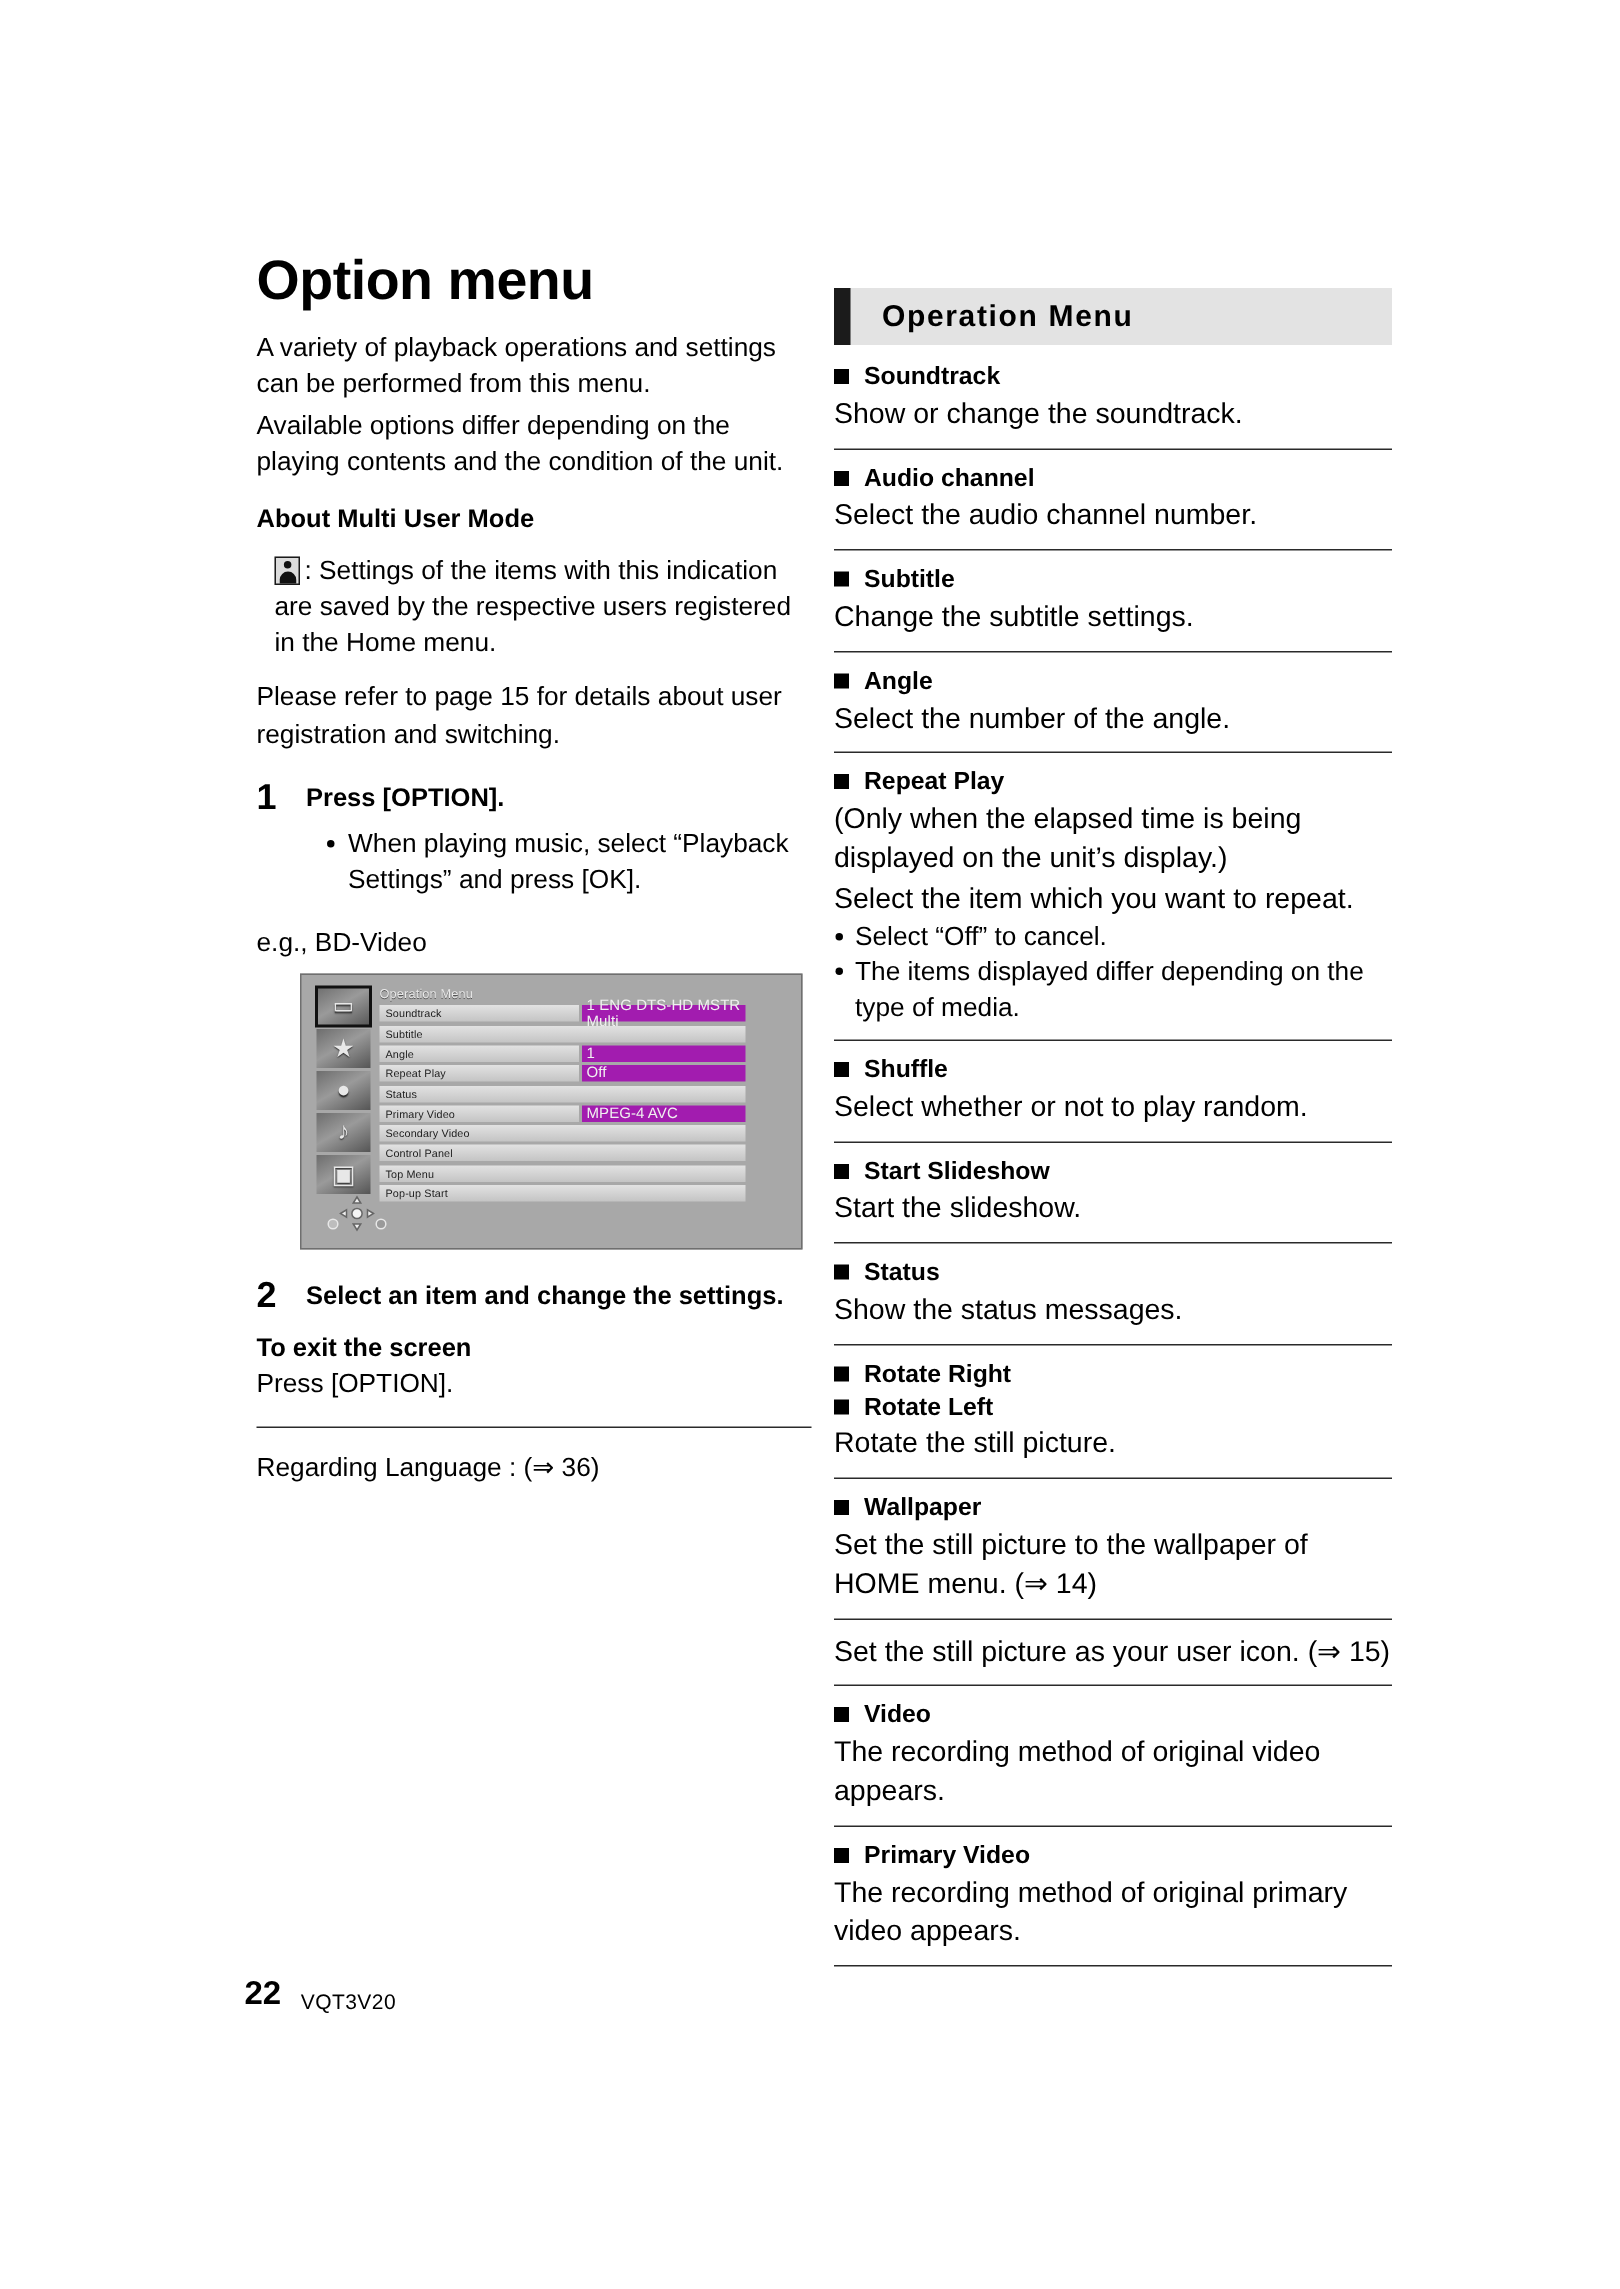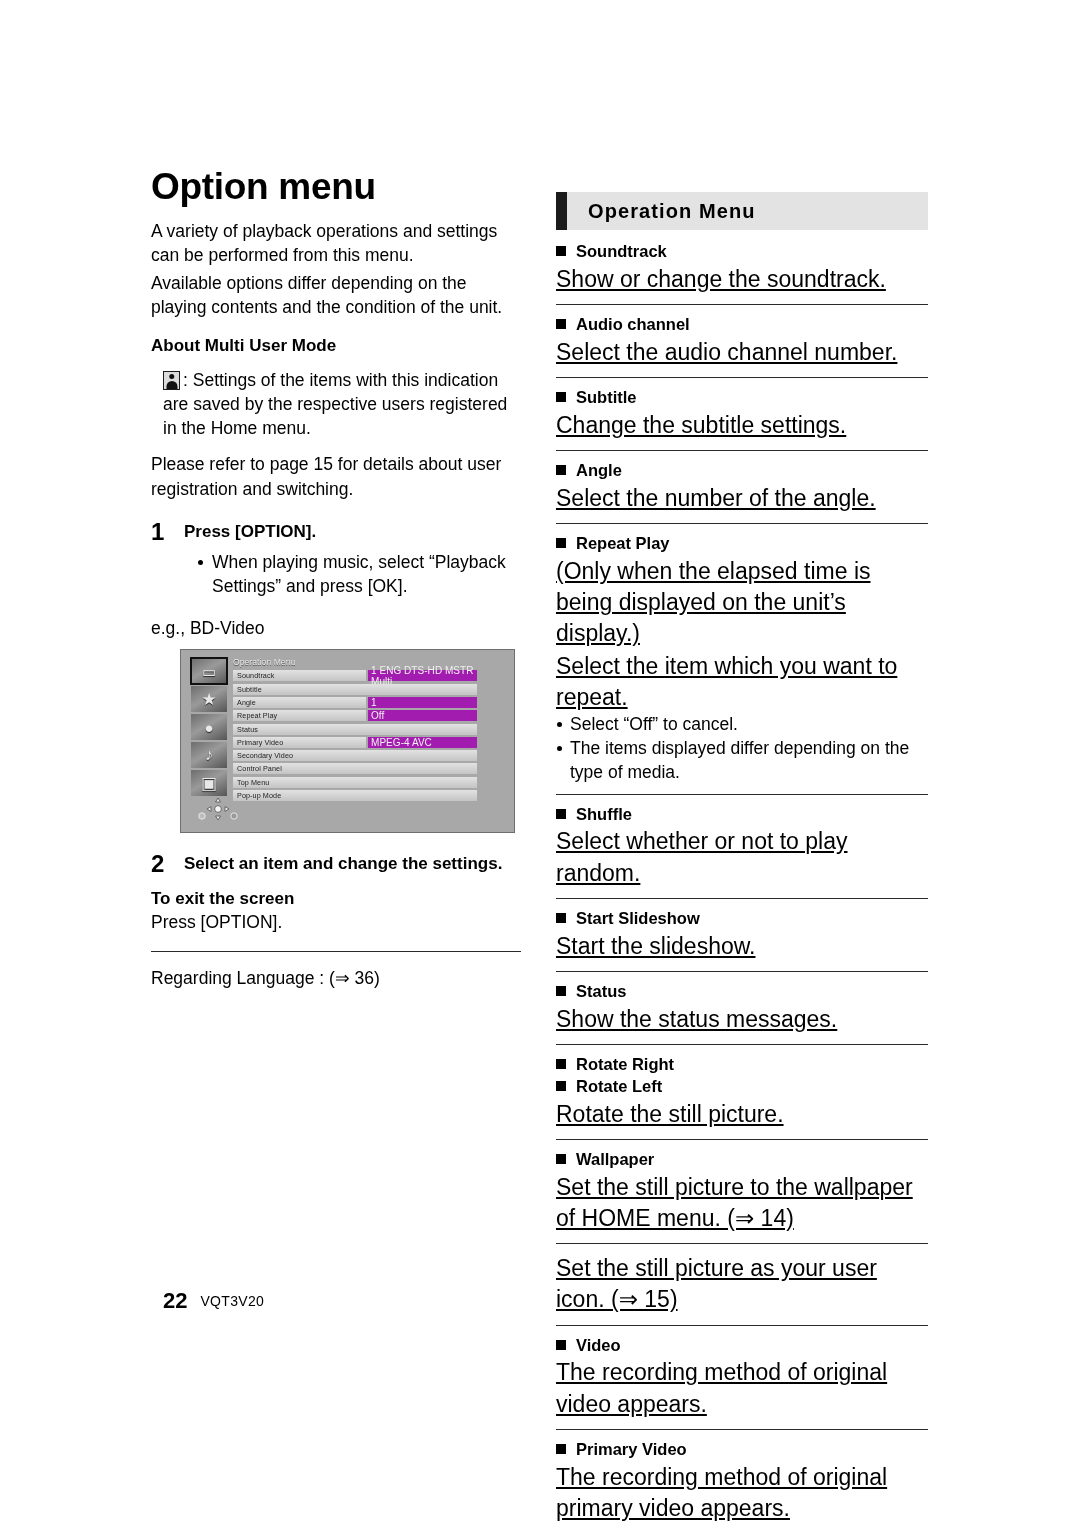--- a/index.html
+++ b/index.html
@@ -11,21 +11,21 @@
     width: 1080px; height: 1526px;
     position: relative;
     font-family: "Liberation Sans", sans-serif;
     color: #000000;
     overflow: hidden;
   }
 
   
   .col-left {
     position: absolute;
-    left: 151px; top: 168px;
+    left: 171px; top: 168px;
     width: 370px;
   }
   .page-title {
     font-size: 37px;
     font-weight: bold;
     letter-spacing: -0.3px;
     margin: 0 0 14px 0;
     line-height: 1.0;
   }
   .body-p {
@@ -253,24 +253,23 @@
     margin: 0;
   }
   .entry-title::before {
     content: "";
     position: absolute;
     left: 0; top: 5px;
     width: 10px; height: 10px;
     background: #000;
   }
   .entry-body {
-    font-size: 23px;
+    font-size: 19px;
     line-height: 1.36;
     margin: 1px 0 0 0;
-    text-decoration: underline;
   }
   .entry-bullet {
     position: relative;
     padding-left: 14px;
     font-size: 17.5px;
     line-height: 1.36;
     margin: 0 0 0 0;
   }
   .entry-bullet::before {
     content: "";
@@ -282,23 +281,23 @@
   }
   .rule-right {
     border: 0;
     border-top: 1.6px solid #2a2a2a;
     margin: 9px 0 9px 0;
   }
 
   
   .footer {
     position: absolute;
-    left: 163px; top: 1288px;
+    left: 163px; top: 1316px;
     display: flex;
-    align-items: center;
+    align-items: flex-end;
   }
   .footer-page {
     font-size: 22px;
     font-weight: bold;
   }
   .footer-code {
     font-size: 14px;
     margin-left: 13px;
     letter-spacing: 0.3px;
   }
@@ -372,21 +371,21 @@
           <div class="ds-row">
             <div class="ds-label wide">Secondary Video</div>
           </div>
           <div class="ds-row">
             <div class="ds-label wide">Control Panel</div>
           </div>
           <div class="ds-row">
             <div class="ds-label wide">Top Menu</div>
           </div>
           <div class="ds-row">
-            <div class="ds-label wide">Pop-up Mode</div>
+            <div class="ds-label wide">Pop-up Start</div>
           </div>
         </div>
     </div>
     <div class="ds-dpad">
       <svg width="62" height="28" viewBox="0 0 62 28">
         <g fill="none" stroke="#eeeeee" stroke-width="1">
           <path d="M20 3 L17.5 7 L22.5 7 Z" fill="#f0f0f0" stroke="#666"></path>
           <path d="M20 25 L17.5 21 L22.5 21 Z" fill="#f0f0f0" stroke="#666"></path>
           <path d="M9 14 L13 11.5 L13 16.5 Z" fill="#f0f0f0" stroke="#666"></path>
           <path d="M31 14 L27 11.5 L27 16.5 Z" fill="#f0f0f0" stroke="#666"></path>

